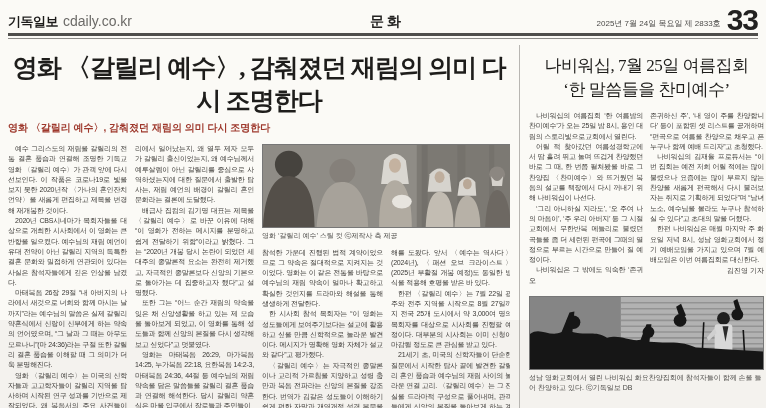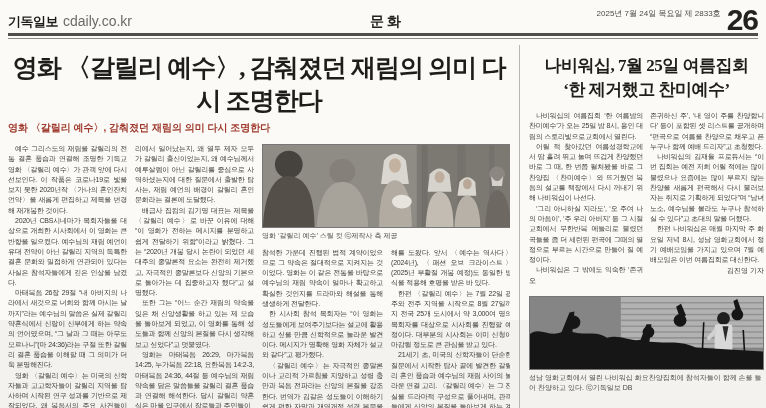--- a/index.html
+++ b/index.html
@@ -15,21 +15,21 @@
 
   
   .header { display:flex; align-items:flex-end; justify-content:space-between; height:26px; }
   .h-left { display:flex; align-items:baseline; }
   .masthead { font-weight:bold; font-size:13px; letter-spacing:-0.5px; color:#1c1b1a; }
   .site { font-size:14px; color:#6b6a67; margin-left:5px; }
   .h-center { font-size:14px; font-weight:bold; letter-spacing:3px; color:#242322;
               position:absolute; left:8px; right:0; text-align:center; pointer-events:none; }
   .header { position:relative; }
   .h-right { display:flex; align-items:flex-end; }
-  .dateinfo { font-size:8px; color:#4c4b49; margin-bottom:12px; }
+  .dateinfo { font-size:8px; color:#4c4b49; margin-bottom:2px; }
   .pagenum { font-size:30px; font-weight:bold; line-height:22px; margin-left:6px; color:#232221;
              font-family:"Liberation Sans", sans-serif; letter-spacing:-1px; }
   .rules { margin-top:2px; height:6px; border-top:3px solid #4f4e4c; border-bottom:1px solid #8c8b89; }
 
   
   .content { display:flex; margin-top:6px; }
   .main-article { width:512px; flex:0 0 512px; padding-right:9px; border-right:1px solid #b8b6b2; }
   .side-article { flex:1; padding-left:9px; }
 
   h1.headline {
@@ -48,21 +48,21 @@
   .sub-cols .col { width:121px; flex:0 0 121px; }
 
   .photo { background:#8a8781; overflow:hidden; border:1px solid #777; }
   .photo svg { display:block; width:100%; height:100%; }
   .movie-photo { height:84px; }
   .caption { font-size:7px; color:#4a4946; margin:3px 0 7px; line-height:9.5px; }
 
   .byline { font-size:7px; text-align:right; color:#3a3835; margin-top:1px; }
 
   h2.side-headline {
-    font-family:"Liberation Serif", serif; font-weight:bold; font-size:17px;
+    font-family:"Liberation Serif", serif; font-weight:normal; font-size:17px;
     line-height:24px; text-align:center; letter-spacing:-0.5px; color:#1e1d1b;
     margin:9px 0 9px;
   }
   .side-body { display:flex; gap:7px; height:182px; overflow:hidden; }
   .side-body .col { width:114px; flex:0 0 114px; }
   .worship-photo { height:74px; margin-top:3px; }
   .side-caption { font-size:7px; color:#4a4946; margin-top:3px; line-height:10px; }
 </style>
 </head>
 <body>
@@ -70,21 +70,21 @@
 <div class="page">
 
   <div class="header">
     <div class="h-left">
       <span class="masthead">기독일보</span>
       <span class="site">cdaily.co.kr</span>
     </div>
     <div class="h-center">문화</div>
     <div class="h-right">
       <span class="dateinfo">2025년 7월 24일 목요일 제 2833호</span>
-      <span class="pagenum">26</span>
+      <span class="pagenum">33</span>
     </div>
   </div>
   <div class="rules"></div>
 
   <div class="content">
 
     <div class="main-article">
       <h1 class="headline">영화 〈갈릴리 예수〉, 감춰졌던 재림의 의미 다시 조명한다</h1>
       <div class="subhead">영화 〈갈릴리 예수〉, 감춰졌던 재림의 의미 다시 조명한다</div>
 
@@ -152,21 +152,21 @@
 
             </div>
           </div>
         </div>
       </div>
     </div>
 
     <div class="side-article">
       <h2 class="side-headline">
         <span>나비워십, 7월 25일 여름집회</span><br>
-        <span>‘한 제거했고 찬미예수’</span>
+        <span>‘한 말씀들을 찬미예수’</span>
       </h2>
 
       <div class="side-body">
         <div class="col bodytext">
             <p>나비워십의 여름집회 ‘한 여름밤의 찬미예수’가 오는 25일 밤 8시, 용인 대림의 스토리빛으로교회에서 열린다.</p>
             <p>어릴 적 찾아갔던 여름성경학교에서 땀 흘려 뛰고 놀며 뜨겁게 찬양했던 바로 그 때, 한 번쯤 펼쳐봤을 바로 그 찬양집 〈찬미예수〉와 뜨거웠던 복음의 설교를 책장에서 다시 꺼내기 위해 나비워십이 나선다.</p>
             <p>‘그리 아니하실 지라도’, ‘오 주여 나의 마음이’, ‘주 우리 아버지’ 등 그 시절 교회에서 무한반복 메들리로 불렸던 곡들을 좀 더 세련된 편곡에 그때의 열정으로 부르는 시간으로 만들어 질 예정이다.</p>
             <p>나비워십은 그 밖에도 익숙한 ‘존귀 오</p>
           </div>
         <div class="col">

